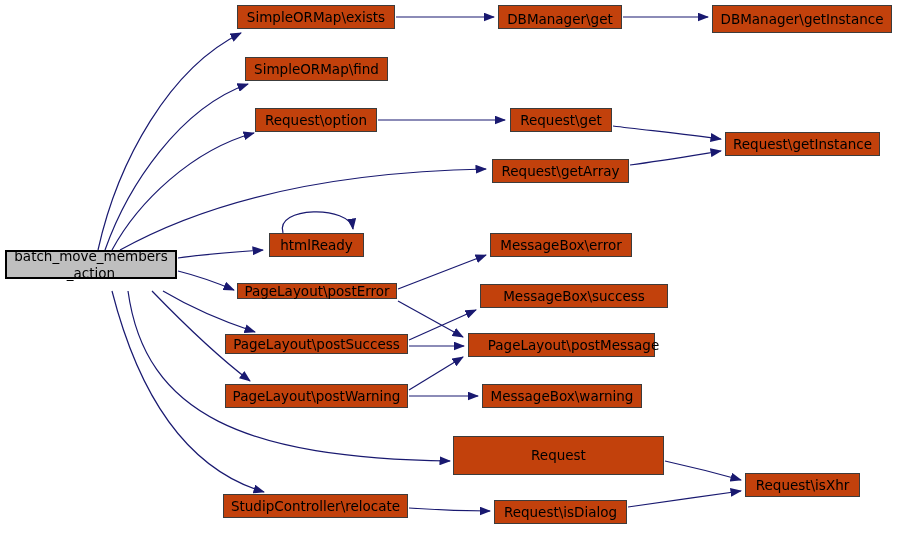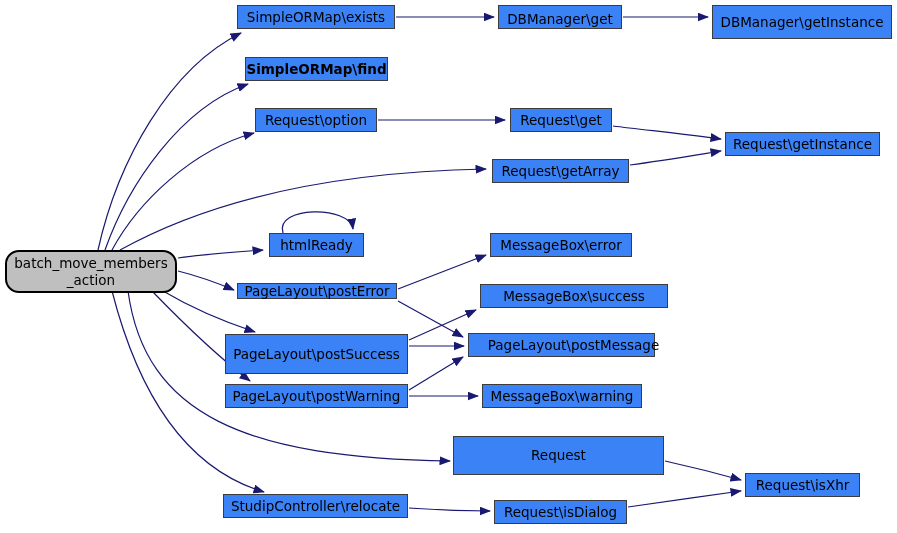--- a/index.html
+++ b/index.html
@@ -18,21 +18,21 @@
   #edges-svg {
     position: absolute;
     left: 0;
     top: 0;
     width: 897px;
     height: 533px;
   }
   .node {
     position: absolute;
     box-sizing: border-box;
-    background: #3b82f6;
+    background: #c2410c;
     border: 1px solid #3c3c3c;
     display: flex;
     flex-direction: column;
     align-items: center;
     justify-content: center;
     font-size: 13.5px;
     color: #000000;
     line-height: 17px;
     cursor: pointer;
     z-index: 2;
@@ -82,37 +82,37 @@
         <path d="M409,340 L476,310" class="edge" stroke="#191970" marker-end="url(#arrowhead)"></path>
         <path d="M409,346 L464,346" class="edge" stroke="#191970" marker-end="url(#arrowhead)"></path>
         <path d="M409,390 L463,357" class="edge" stroke="#191970" marker-end="url(#arrowhead)"></path>
         <path d="M409,396 L478,396" class="edge" stroke="#191970" marker-end="url(#arrowhead)"></path>
         <path d="M665,461 C692,467 716,473 741,480" class="edge" stroke="#191970" marker-end="url(#arrowhead)"></path>
         <path d="M409,508 C436,510 462,511 490,511" class="edge" stroke="#191970" marker-end="url(#arrowhead)"></path>
         <path d="M628,507 C664,502 704,496 741,491" class="edge" stroke="#191970" marker-end="url(#arrowhead)"></path>
       </g>
   </svg>
   <div id="node-layer">
-      <div class="node highlight" style="left: 5px; top: 250px; width: 172px; height: 43px; border-radius: 14px;">
+      <div class="node highlight" style="left: 5px; top: 250px; width: 172px; height: 29px;">
         <div class="line">batch_move_members</div>
         <div class="line">_action</div>
       </div>
       <div class="node" style="left: 237px; top: 5px; width: 158px; height: 24px;">
         <div class="line">SimpleORMap\exists</div>
       </div>
-      <div class="node" style="left: 245px; top: 57px; width: 143px; height: 24px; font-weight: bold;">
+      <div class="node" style="left: 245px; top: 57px; width: 143px; height: 24px;">
         <div class="line">SimpleORMap\find</div>
       </div>
       <div class="node" style="left: 255px; top: 108px; width: 122px; height: 24px;">
         <div class="line">Request\option</div>
       </div>
       <div class="node" style="left: 498px; top: 5px; width: 124px; height: 24px; justify-content: flex-end;">
         <div class="line">DBManager\get</div>
       </div>
-      <div class="node" style="left: 712px; top: 5px; width: 180px; height: 34px;">
+      <div class="node" style="left: 712px; top: 5px; width: 180px; height: 28px;">
         <div class="line">DBManager\getInstance</div>
       </div>
       <div class="node" style="left: 510px; top: 108px; width: 102px; height: 24px;">
         <div class="line">Request\get</div>
       </div>
       <div class="node" style="left: 725px; top: 132px; width: 155px; height: 24px;">
         <div class="line">Request\getInstance</div>
       </div>
       <div class="node" style="left: 492px; top: 159px; width: 137px; height: 24px;">
         <div class="line">Request\getArray</div>
@@ -122,21 +122,21 @@
       </div>
       <div class="node" style="left: 490px; top: 233px; width: 142px; height: 24px;">
         <div class="line">MessageBox\error</div>
       </div>
       <div class="node" style="left: 237px; top: 283px; width: 160px; height: 16px;">
         <div class="line">PageLayout\postError</div>
       </div>
       <div class="node" style="left: 480px; top: 284px; width: 188px; height: 24px;">
         <div class="line">MessageBox\success</div>
       </div>
-      <div class="node" style="left: 225px; top: 334px; width: 183px; height: 40px;">
+      <div class="node" style="left: 225px; top: 334px; width: 183px; height: 20px;">
         <div class="line">PageLayout\postSuccess</div>
       </div>
       <div class="node" style="left: 468px; top: 333px; width: 187px; height: 24px; padding-left: 24px;">
         <div class="line">PageLayout\postMessage</div>
       </div>
       <div class="node" style="left: 225px; top: 384px; width: 183px; height: 24px;">
         <div class="line">PageLayout\postWarning</div>
       </div>
       <div class="node" style="left: 482px; top: 384px; width: 160px; height: 24px;">
         <div class="line">MessageBox\warning</div>

